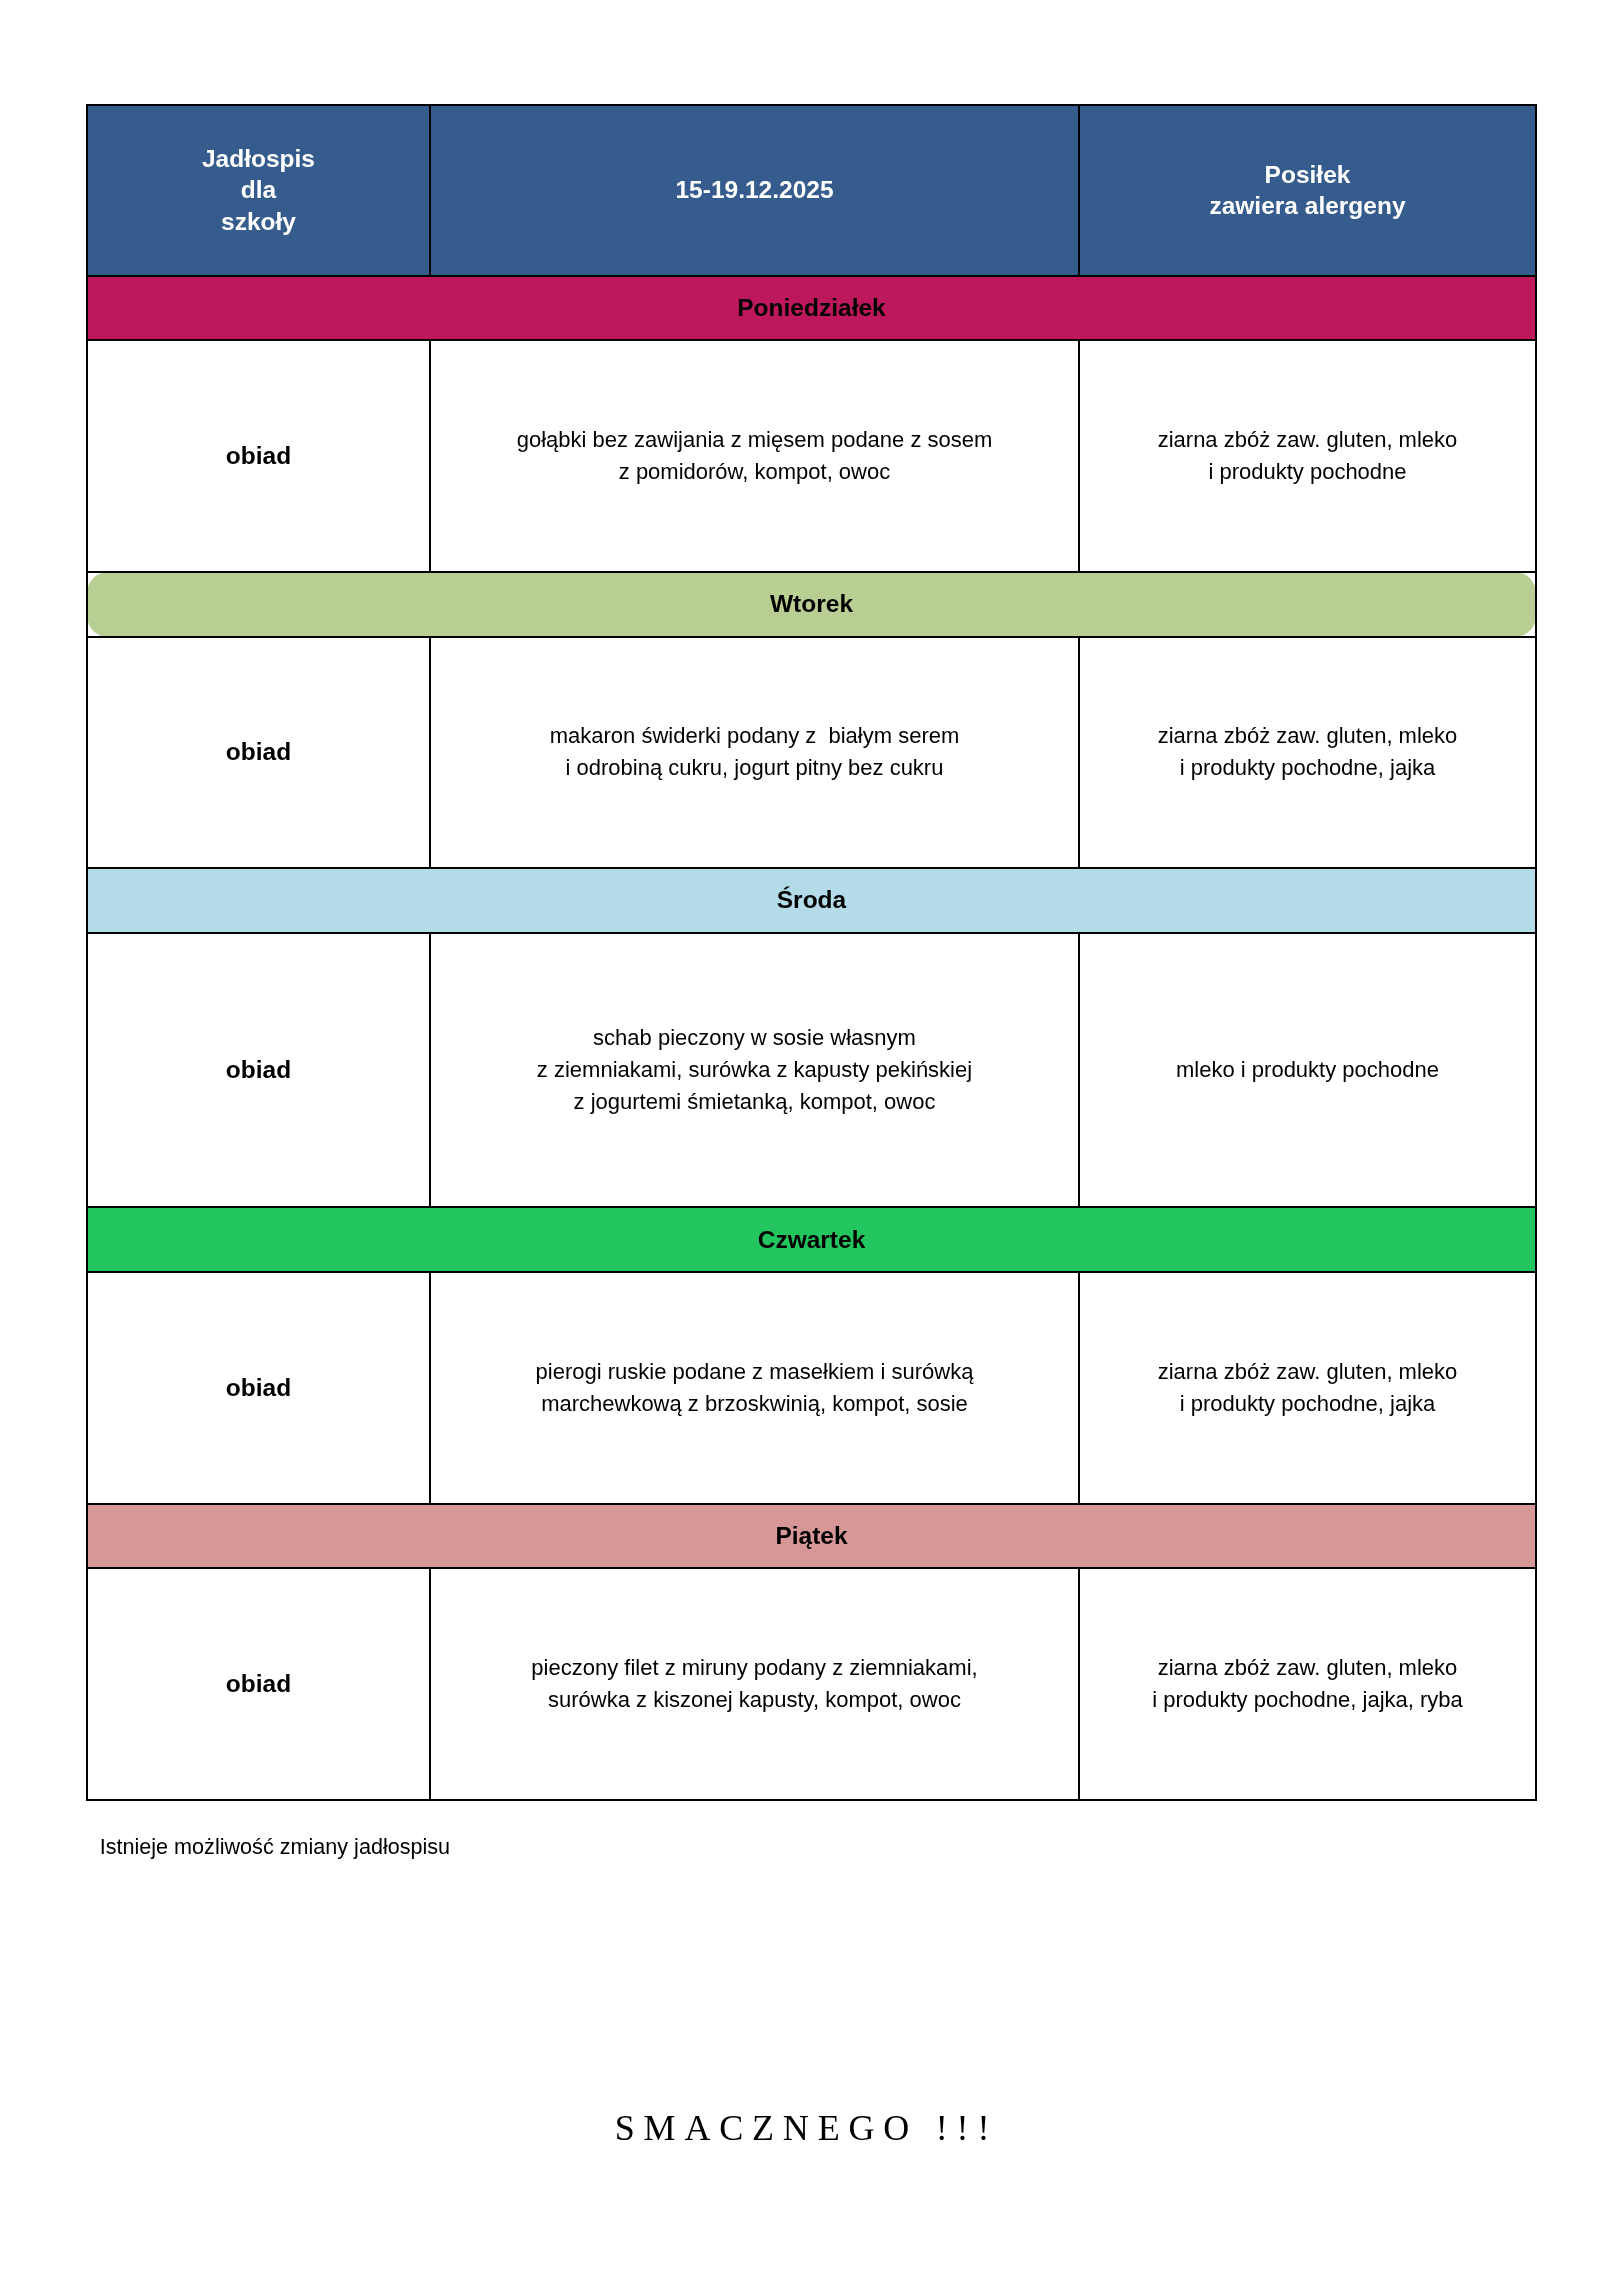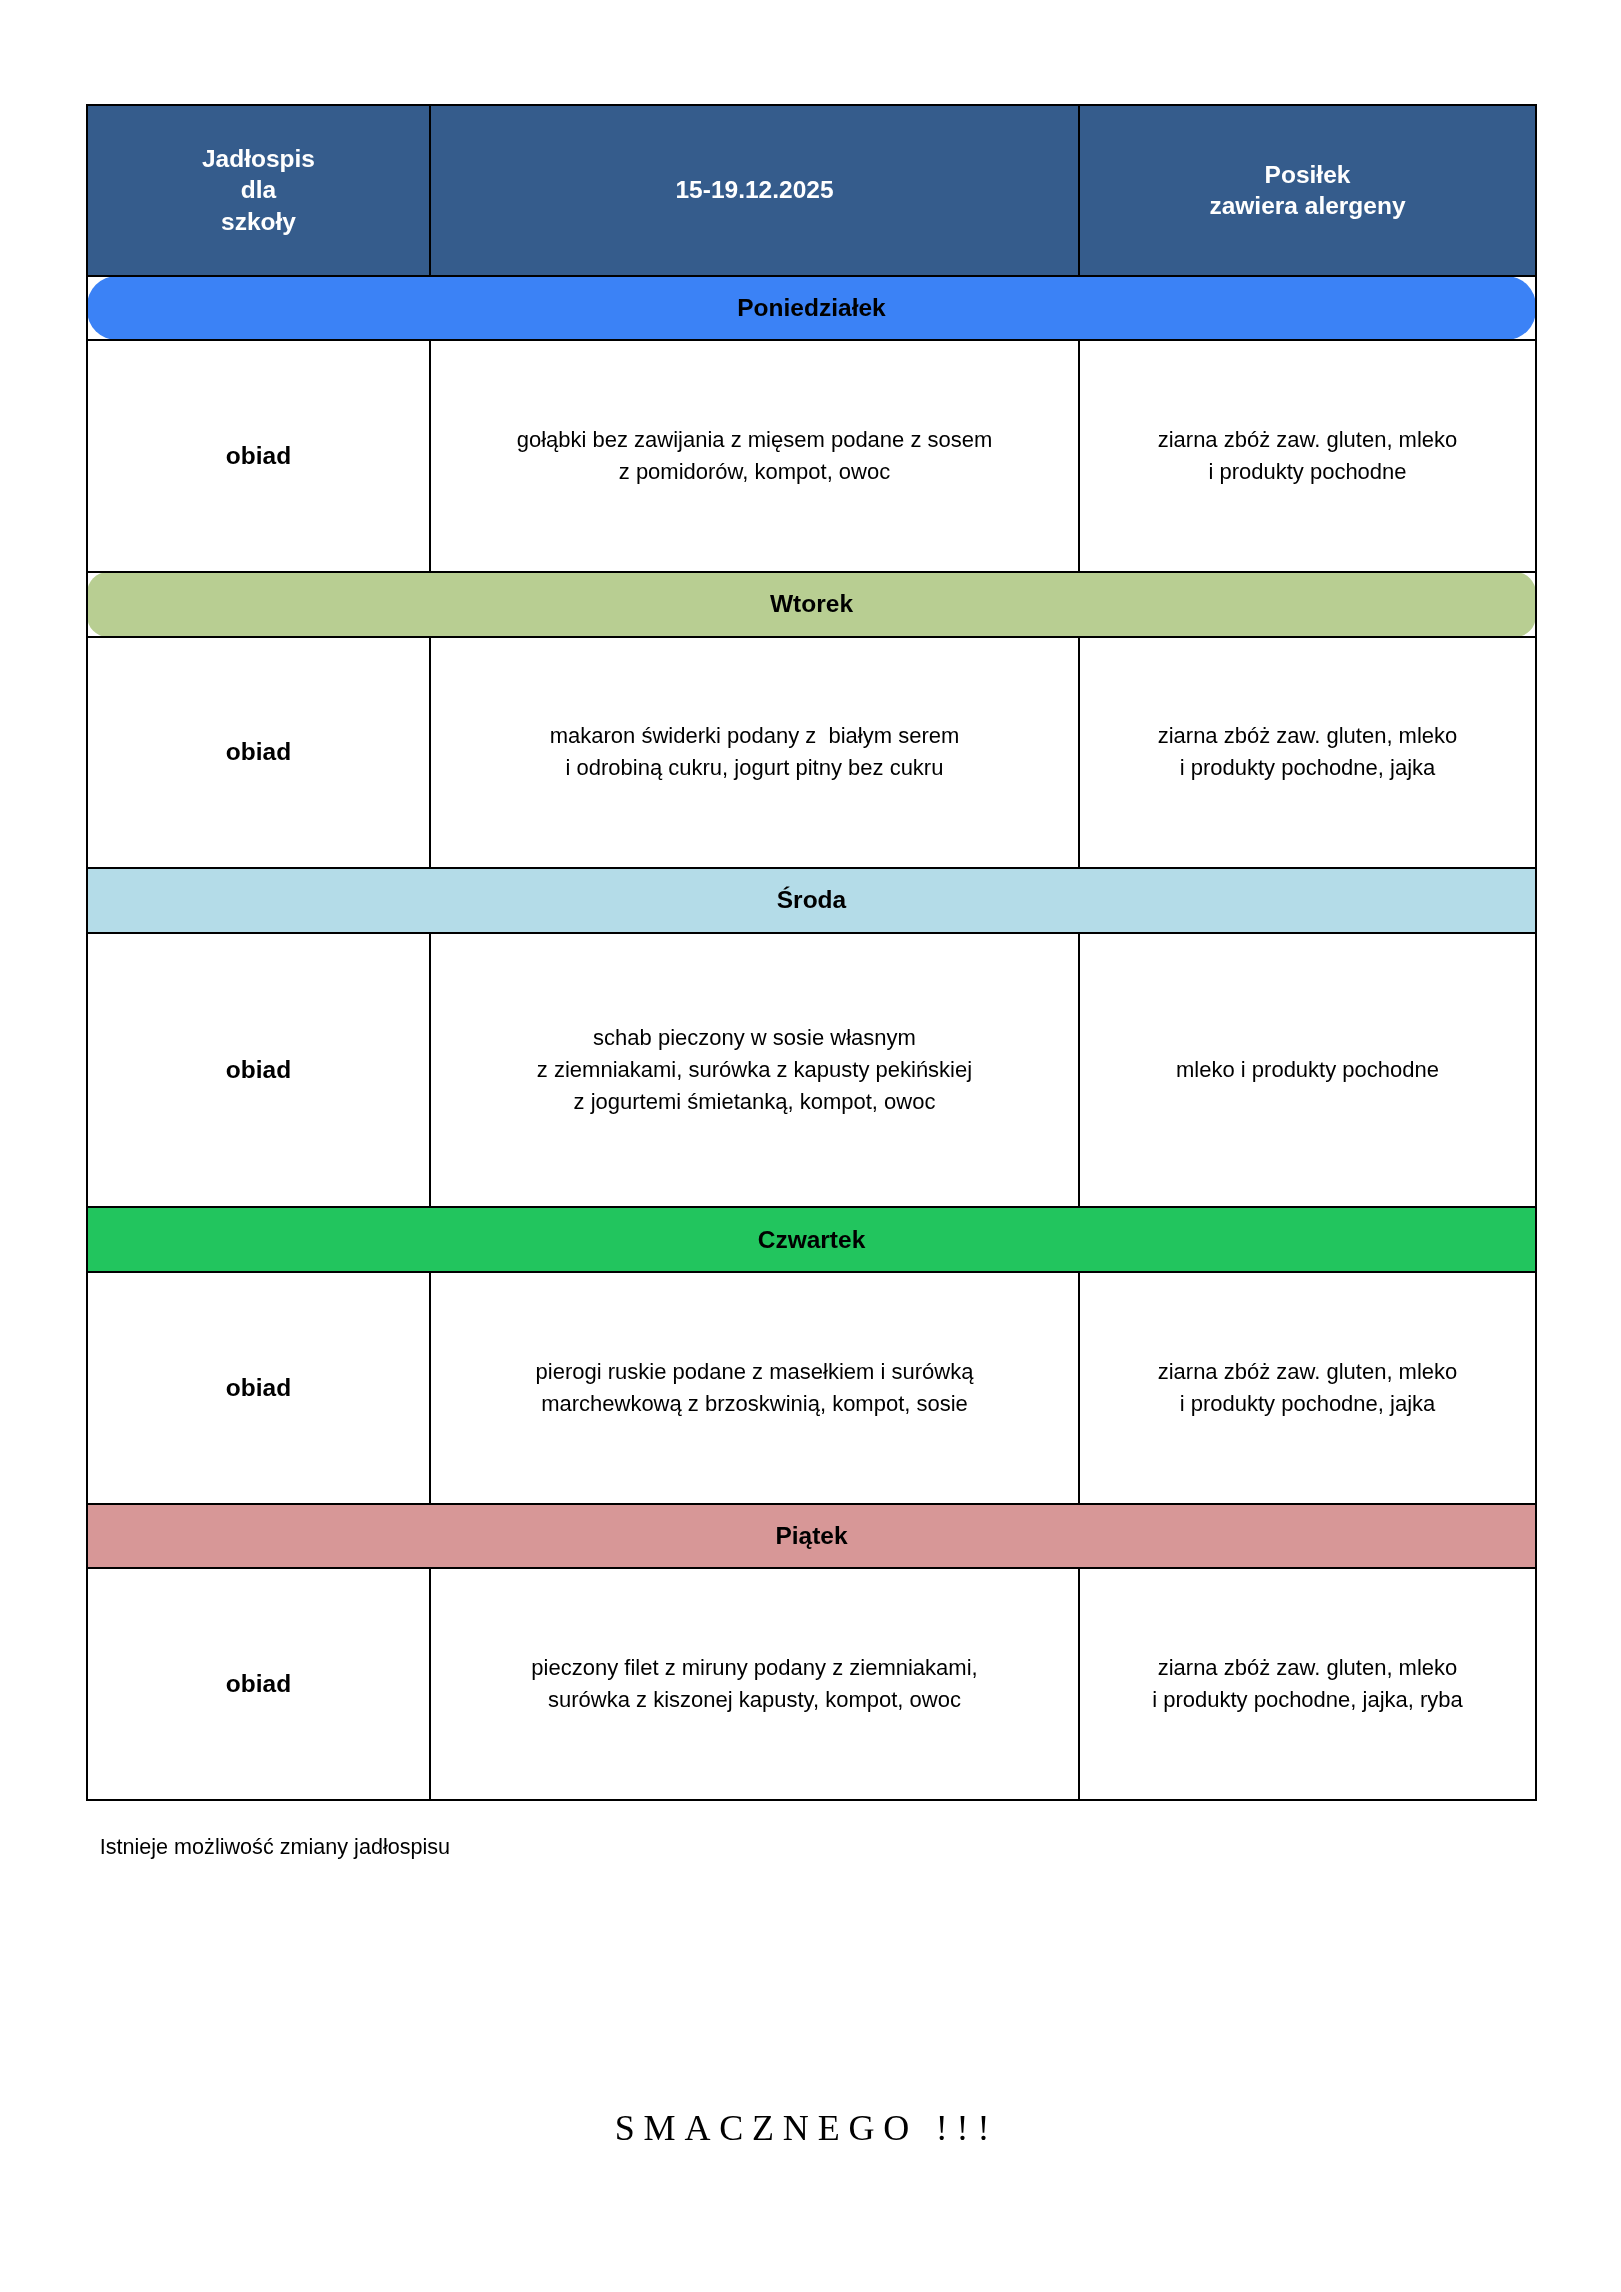--- a/index.html
+++ b/index.html
@@ -52,21 +52,21 @@
   .hdr-line { display: block; }
 
   
   tr.day-row td {
     text-align: center;
     font-weight: bold;
     font-size: 24.5px;
     height: 47px;
     padding: 7.8px 0;
   }
-  .day-mon   { background: #3b82f6; border-radius: 30px; }
+  .day-mon   { background: #be185d; }
   .day-tue   { background: #B8CE92; border-radius: 21px; }
   .day-wed   { background: #B4DCE8; }
   .day-thu   { background: #22c55e; }
   .day-fri   { background: #D79797; }
 
   
   tr.meal-row td {
     height: 210px;
     padding: 9.8px 11.8px;
   }

